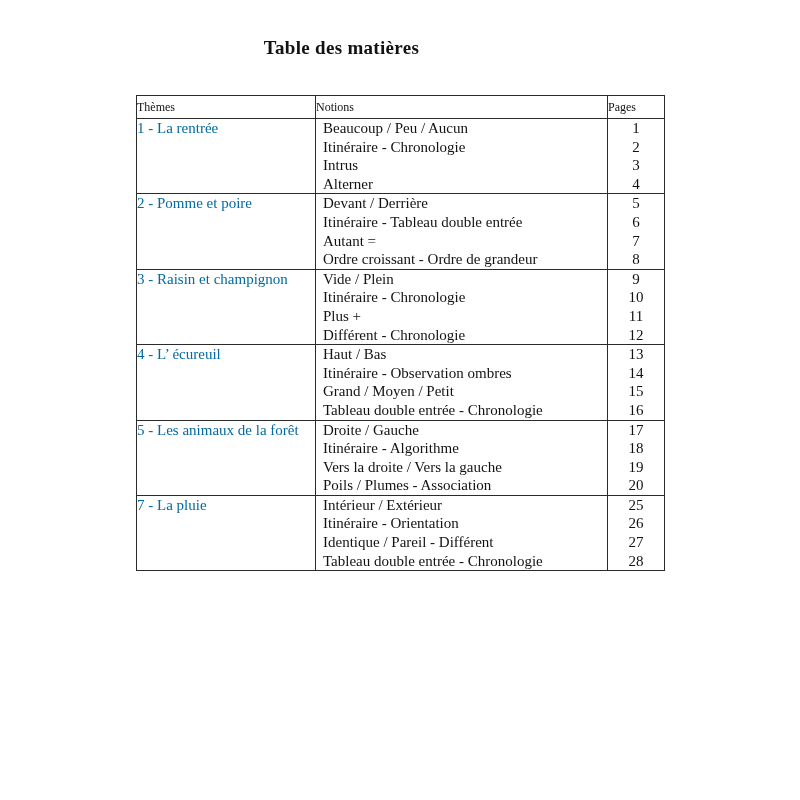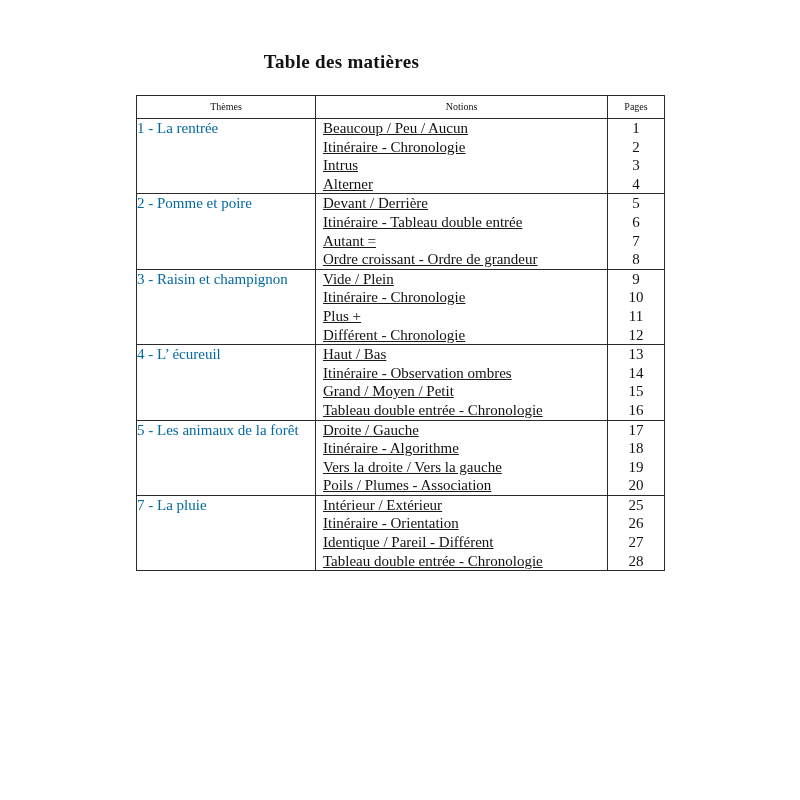--- a/index.html
+++ b/index.html
@@ -20,21 +20,21 @@
     position: absolute;
     left: 0;
     top: 0;
     width: 800px;
     height: 800px;
   }
 
   .doc-title {
     position: absolute;
     left: 0;
-    top: 51px;
+    top: 37px;
     width: 683px;
     text-align: center;
     font-size: 19px;
     font-weight: bold;
     letter-spacing: 0.3px;
     color: #121212;
   }
 
   .toc-table {
     position: absolute;
@@ -54,36 +54,35 @@
   }
 
   
   col.c-theme   { width: 179px; }
   col.c-notion  { width: 292px; }
   col.c-pages   { width: 57px; }
 
   thead th {
     height: 22px;
     line-height: 22px;
-    text-align: center;
-    font-size: 10px;
+    text-align: left;
+    font-size: 12px;
     color: #121212;
   }
 
   .theme-cell {
     font-size: 15px;
     line-height: 18.6px;
     padding: 2px 0 3px 6px;
     color: #0369a1;
     white-space: nowrap;
   }
 
   .notion-cell {
     padding: 2px 0 3px 0;
-    text-decoration: underline;
   }
   .pages-cell {
     padding: 2px 0 3px 0;
   }
 
   .notion-line {
     font-size: 15px;
     line-height: 18.6px;
     height: 18.6px;
     padding-left: 7px;

